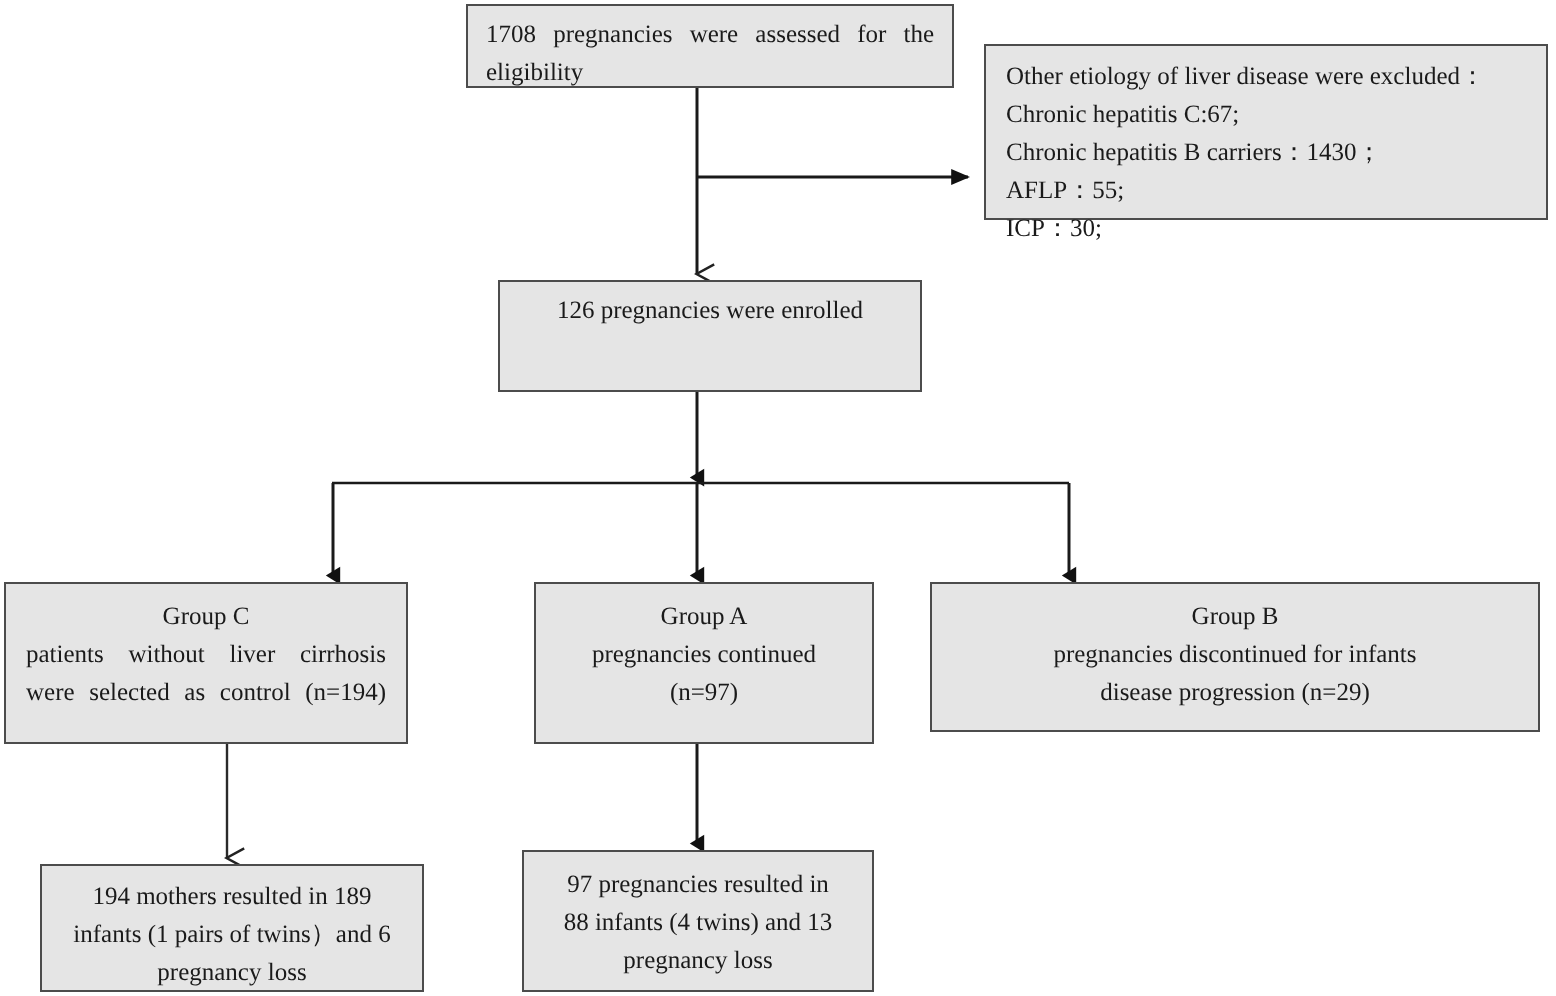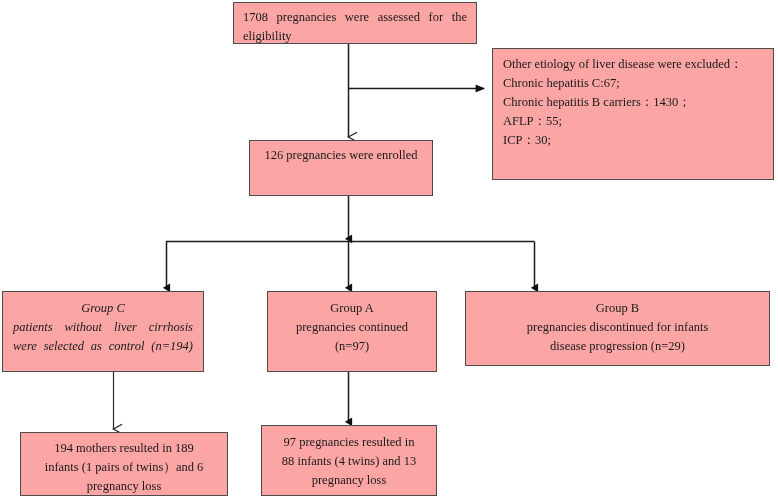--- a/index.html
+++ b/index.html
@@ -13,21 +13,21 @@
     height: 498px;
     background: #ffffff;
     font-family: "Liberation Serif", "DejaVu Serif", serif;
     color: #000000;
     overflow: hidden;
   }
   .box {
     position: absolute;
     box-sizing: border-box;
     border: 1px solid #4c4c4c;
-    background: #fca5a5;
+    background: #e5e5e5;
     font-size: 12.5px;
     line-height: 19px;
     color: #1a1a1a;
   }
   .box .inner {
     padding: 5px 9px 5px 9px;
   }
   .ctr { text-align: center; }
   .just { text-align: justify; text-align-last: justify; }
   .left { text-align: left; }
@@ -95,37 +95,37 @@
     </g>
   </svg>
 
   <div class="box" style="left:233px; top:2px; width:244px; height:42px;">
     <div class="inner">
       <div class="just">1708 pregnancies were assessed for the</div>
       <div class="left">eligibility</div>
     </div>
   </div>
 
-  <div class="box" style="left:492px; top:48px; width:282px; height:132px;">
+  <div class="box" style="left:492px; top:22px; width:282px; height:88px;">
     <div class="inner" style="padding:6px 10px;">
       <div class="left nowrapline">Other etiology of liver disease were excluded：</div>
       <div class="left nowrapline">Chronic hepatitis C:67;</div>
       <div class="left nowrapline">Chronic hepatitis B carriers：1430；</div>
       <div class="left nowrapline">AFLP：55;</div>
       <div class="left nowrapline">ICP：30;</div>
     </div>
   </div>
 
-  <div class="box" style="left:249px; top:140px; width:184px; height:56px;">
+  <div class="box" style="left:249px; top:140px; width:212px; height:56px;">
     <div class="inner">
       <div class="ctr">126 pregnancies were enrolled</div>
     </div>
   </div>
 
-  <div class="box" style="left:2px; top:291px; width:202px; height:81px;font-style:italic;">
+  <div class="box" style="left:2px; top:291px; width:202px; height:81px;">
     <div class="inner" style="padding:7px 10px;">
       <div class="ctr">Group C</div>
       <div class="just">patients without liver cirrhosis</div>
       <div class="just">were selected as control (n=194)</div>
     </div>
   </div>
 
   <div class="box" style="left:267px; top:291px; width:170px; height:81px;">
     <div class="inner" style="padding:7px 8px;">
       <div class="ctr">Group A</div>
@@ -135,21 +135,21 @@
   </div>
 
   <div class="box" style="left:465px; top:291px; width:305px; height:75px;">
     <div class="inner" style="padding:7px 10px;">
       <div class="ctr">Group B</div>
       <div class="ctr">pregnancies discontinued for infants</div>
       <div class="ctr">disease progression (n=29)</div>
     </div>
   </div>
 
-  <div class="box" style="left:20px; top:432px; width:208px; height:64px;font-family:Liberation Serif, serif;">
+  <div class="box" style="left:20px; top:432px; width:192px; height:64px;font-family:Liberation Serif, serif;">
     <div class="inner" style="padding:6px 8px;">
       <div class="ctr">194 mothers resulted in 189</div>
       <div class="ctr">infants (1 pairs of twins）and 6</div>
       <div class="ctr">pregnancy loss</div>
     </div>
   </div>
 
   <div class="box" style="left:261px; top:425px; width:176px; height:71px;">
     <div class="inner" style="padding:7px 8px;">
       <div class="ctr">97 pregnancies resulted in</div>

